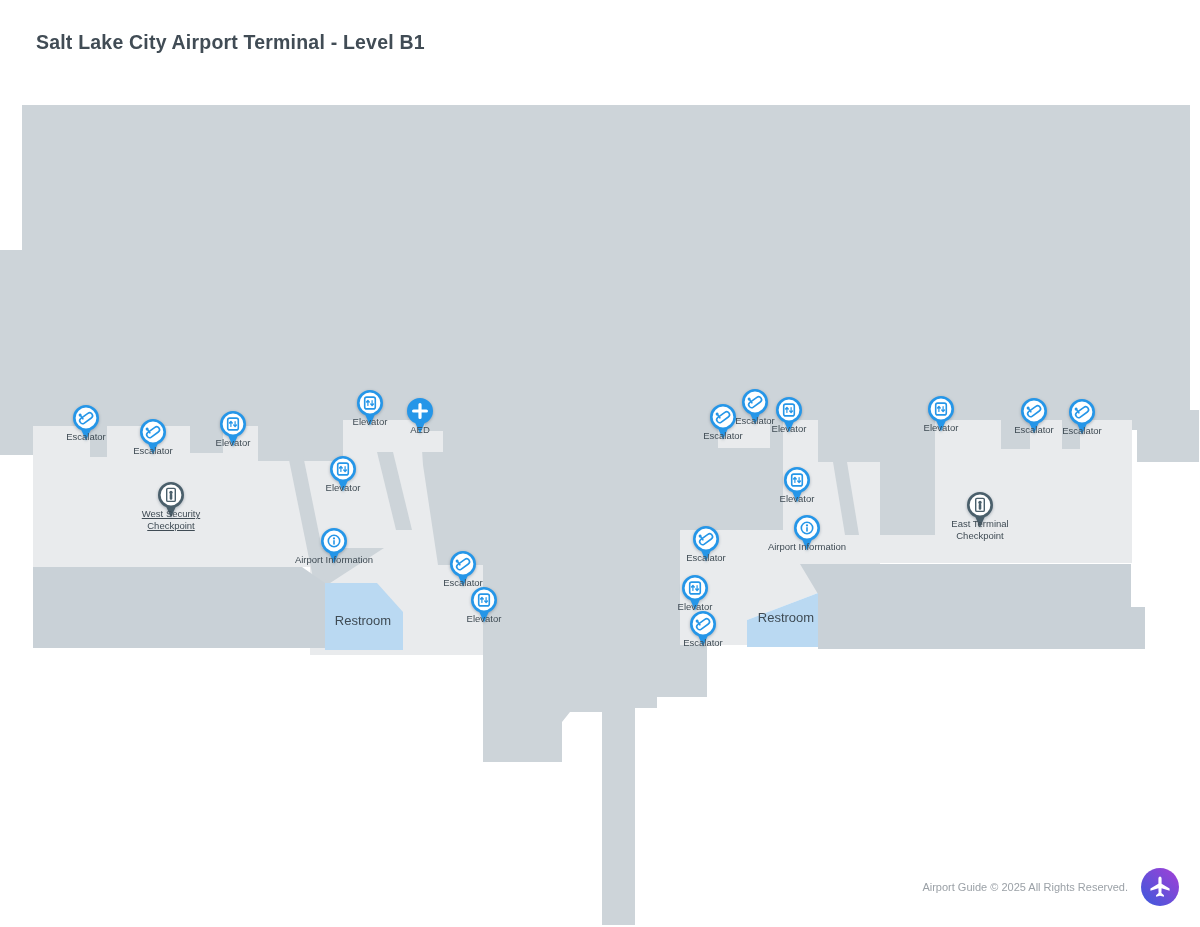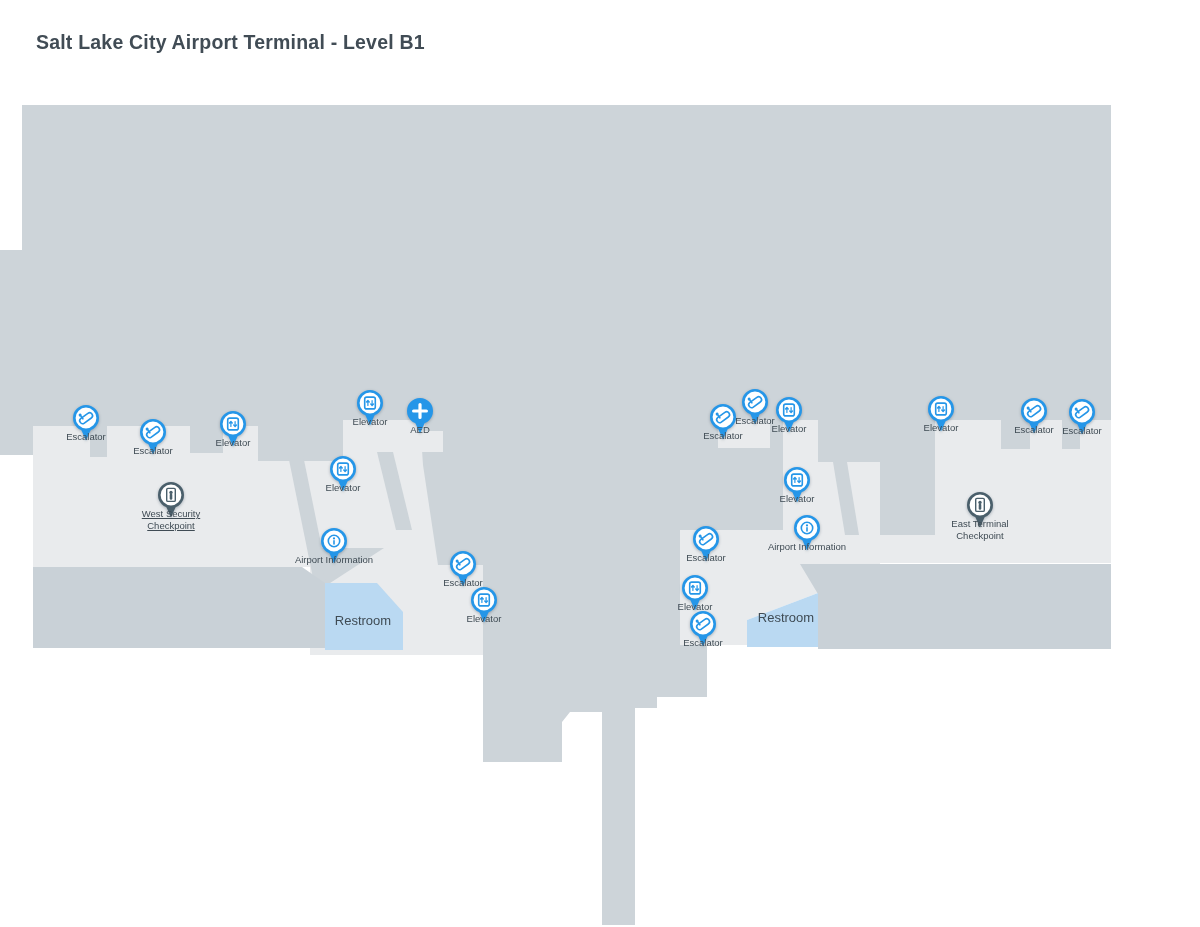--- a/index.html
+++ b/index.html
@@ -1,17 +1,17 @@
 <!DOCTYPE html>
 <html style="--slab: #cdd4d9; --concourse: #e9ebed; --strip: #c9d1d7; --restroom: #bad9f2; --pin_blue: #2596e8; --pin_dark: #4a5f6b; --label: #3f4b54; --title: #414c55; --footer_text: #9ba1a7; --logo_gradient_blue: #3a5bdc; --logo_gradient_purple: #a43fd6;"><head>
 <meta charset="utf-8">
 <style>
   html,body{margin:0;padding:0;background:#ffffff;}
   body{font-family:"Liberation Sans", sans-serif;}
-  #stage{position:relative;width:1111px;height:927px;overflow:hidden;background:#fff;}
+  #stage{position:relative;width:1200px;height:927px;overflow:hidden;background:#fff;}
   #page-title{position:absolute;left:36px;top:31px;margin:0;font-size:19.5px;font-weight:bold;
     color:var(--title,#414c55);letter-spacing:.2px;}
   #map{position:absolute;left:0;top:0;}
   .slab{fill:var(--slab,#cdd4d9);}
   .light{fill:var(--concourse,#e9ebed);}
   .strip{fill:var(--strip,#c9d1d7);}
   .rr{fill:var(--restroom,#bad9f2);}
   .marker{position:absolute;width:30px;height:38px;cursor:pointer;}
   .pin{display:block;filter:drop-shadow(0 1px 1.5px rgba(40,60,80,.35));}
   .pin-label{position:absolute;text-align:center;font-size:9.5px;line-height:1.25;
@@ -297,14 +297,27 @@
           <rect x="10.7" y="7.4" width="8.6" height="13" rx="1.2" fill="none" stroke="#4a5f6b" stroke-width="1.4"></rect>
           <circle cx="15" cy="11.4" r="1.7" fill="#4a5f6b"></circle>
           <path d="M15 13.9 V17.4" stroke="#4a5f6b" stroke-width="2.6" stroke-linecap="round"></path>
         </svg>
       </div>
       <div class="pin-label" style="width: 80px; left: 940px; top: 518px;">East Terminal Checkpoint</div>
       <div class="zone-label" style="left: 303px; top: 613px;">Restroom</div>
       <div class="zone-label" style="left: 726px; top: 610px;">Restroom</div>
     </div>
 
+  <div id="footer">
+    <span id="copyright">Airport Guide © 2025 All Rights Reserved.</span>
+    <svg id="logo-btn" width="40" height="40" viewBox="0 0 40 40" xmlns="http://www.w3.org/2000/svg">
+      <defs>
+        <linearGradient id="lg" x1="0" y1="1" x2="1" y2="0">
+          <stop offset="0" stop-color="#3a5bdc"></stop>
+          <stop offset="1" stop-color="#a43fd6"></stop>
+        </linearGradient>
+      </defs>
+      <circle cx="20" cy="20" r="19" fill="url(#lg)"></circle>
+      <path fill="#ffffff" transform="translate(20,20) scale(0.84) translate(-20,-20)" d="M20,7.5 C21.1,7.5 21.9,8.6 21.9,10.2 L21.9,16.1 L31.4,21.9 L31.4,24.5 L21.9,21.4 L21.7,27.2 L24.7,29.7 L24.7,31.7 L20,30.3 L15.3,31.7 L15.3,29.7 L18.3,27.2 L18.1,21.4 L8.6,24.5 L8.6,21.9 L18.1,16.1 L18.1,10.2 C18.1,8.6 18.9,7.5 20,7.5 Z"></path>
+    </svg>
+  </div>
 
 </div>
 
 </body></html>

